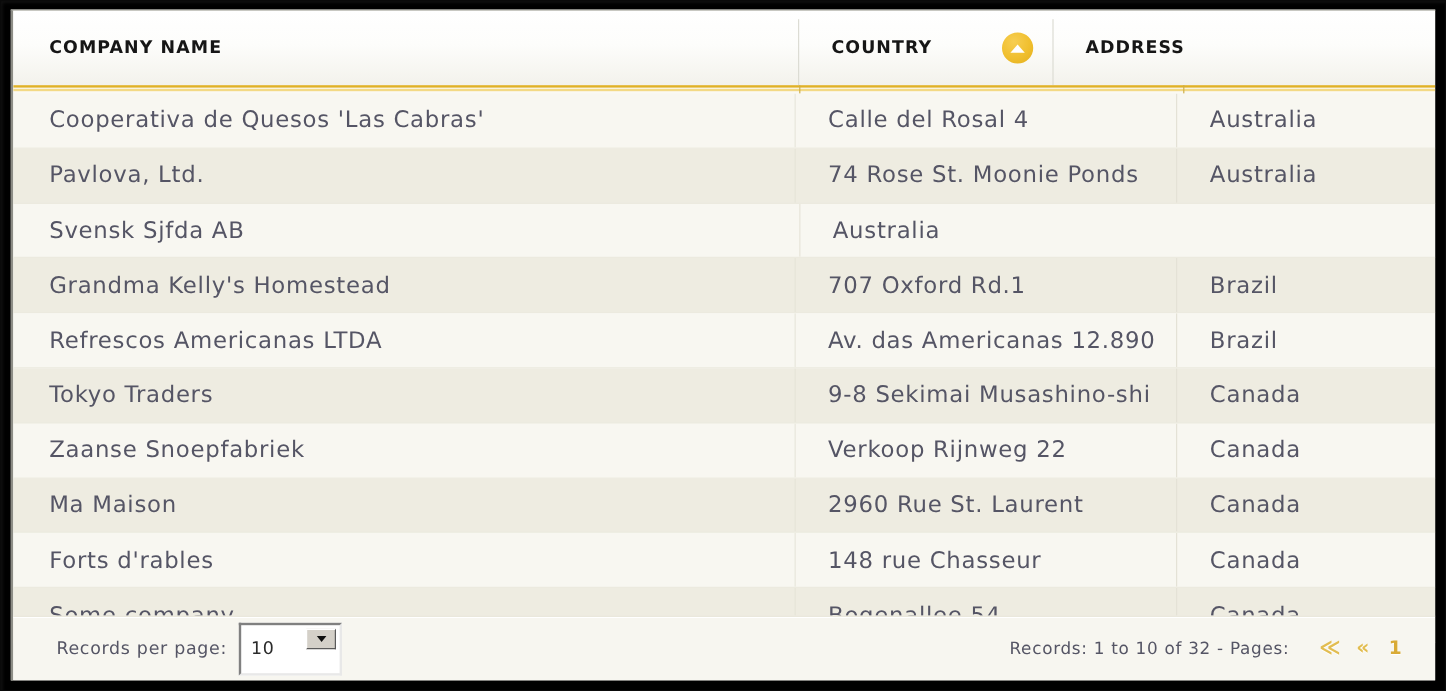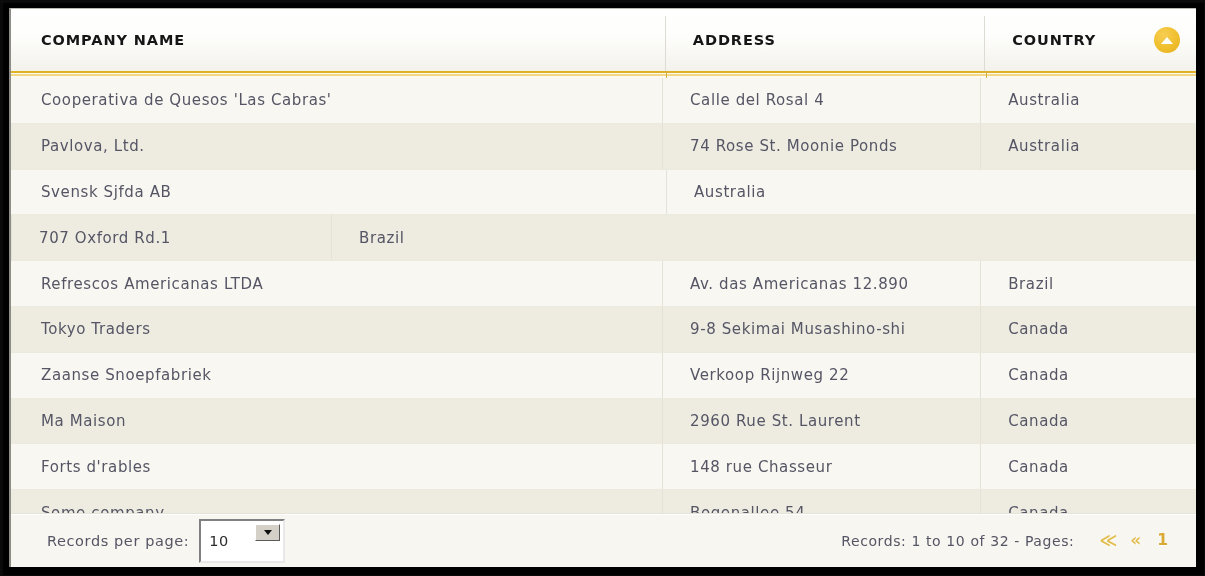--- a/index.html
+++ b/index.html
@@ -128,21 +128,21 @@
   }
   .row.alt { background: #eeece1; align-items: center; }
 
   .cell {
     position: relative;
     box-sizing: border-box;
     height: 44.8px;
     display: flex;
     align-items: center;
     padding-left: 30px;
-    font-size: 15px;
+    font-size: 19px;
     letter-spacing: 0.6px;
     color: #555565;
     white-space: nowrap;
     overflow: hidden;
   }
   .cell.col-company { width: 655px; }
   .cell.col-address { width: 320px; padding-left: 28px; }
   .cell.col-country { width: 217px; padding-left: 28px; }
   .cell.col-address::before,
   .cell.col-country::before {
@@ -251,28 +251,28 @@
 </head>
 <body>
 
 <div class="frame">
   <div class="grid-shell">
 
     <div class="grid-header">
       <div class="hcell col-company">
         <span>COMPANY NAME</span>
       </div>
-      <div class="hcell col-address">
-        <span>ADDRESS</span>
-      </div>
       <div class="hcell col-country">
         <span>COUNTRY</span>
         <span class="sort-indicator">
           <span class="tri"></span>
         </span>
+      </div>
+      <div class="hcell col-address">
+        <span>ADDRESS</span>
       </div>
     </div>
 
     <div class="gold-rule">
       <div class="line-a"></div>
       <div class="line-b"></div>
       <div class="tick t1"></div>
       <div class="tick t2"></div>
     </div>
 
@@ -289,20 +289,21 @@
         <div class="cell col-address">74 Rose St. Moonie Ponds</div>
         <div class="cell col-country">Australia</div>
       </div>
 
       <div class="row">
         <div class="cell col-company">Svensk Sjfda AB</div>
         <div class="cell col-country">Australia</div>
       </div>
 
       <div class="row alt">
+        <div class="cell col-company">Grandma Kelly's Homestead</div>
         <div class="cell col-address">707 Oxford Rd.1</div>
         <div class="cell col-country">Brazil</div>
       </div>
 
       <div class="row">
         <div class="cell col-company">Refrescos Americanas LTDA</div>
         <div class="cell col-address">Av. das Americanas 12.890</div>
         <div class="cell col-country">Brazil</div>
       </div>
 

